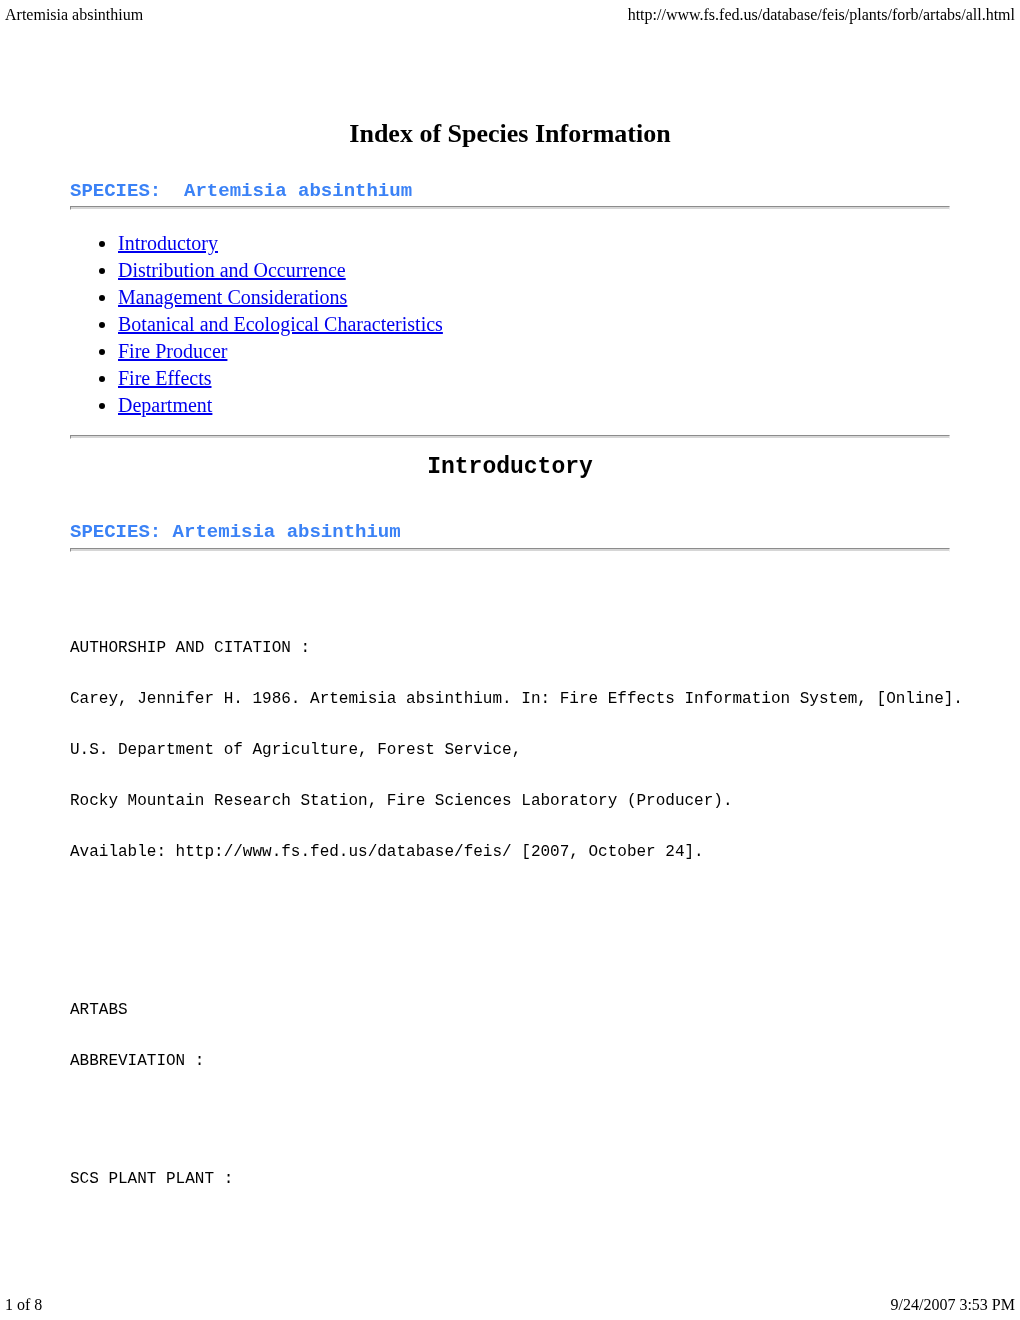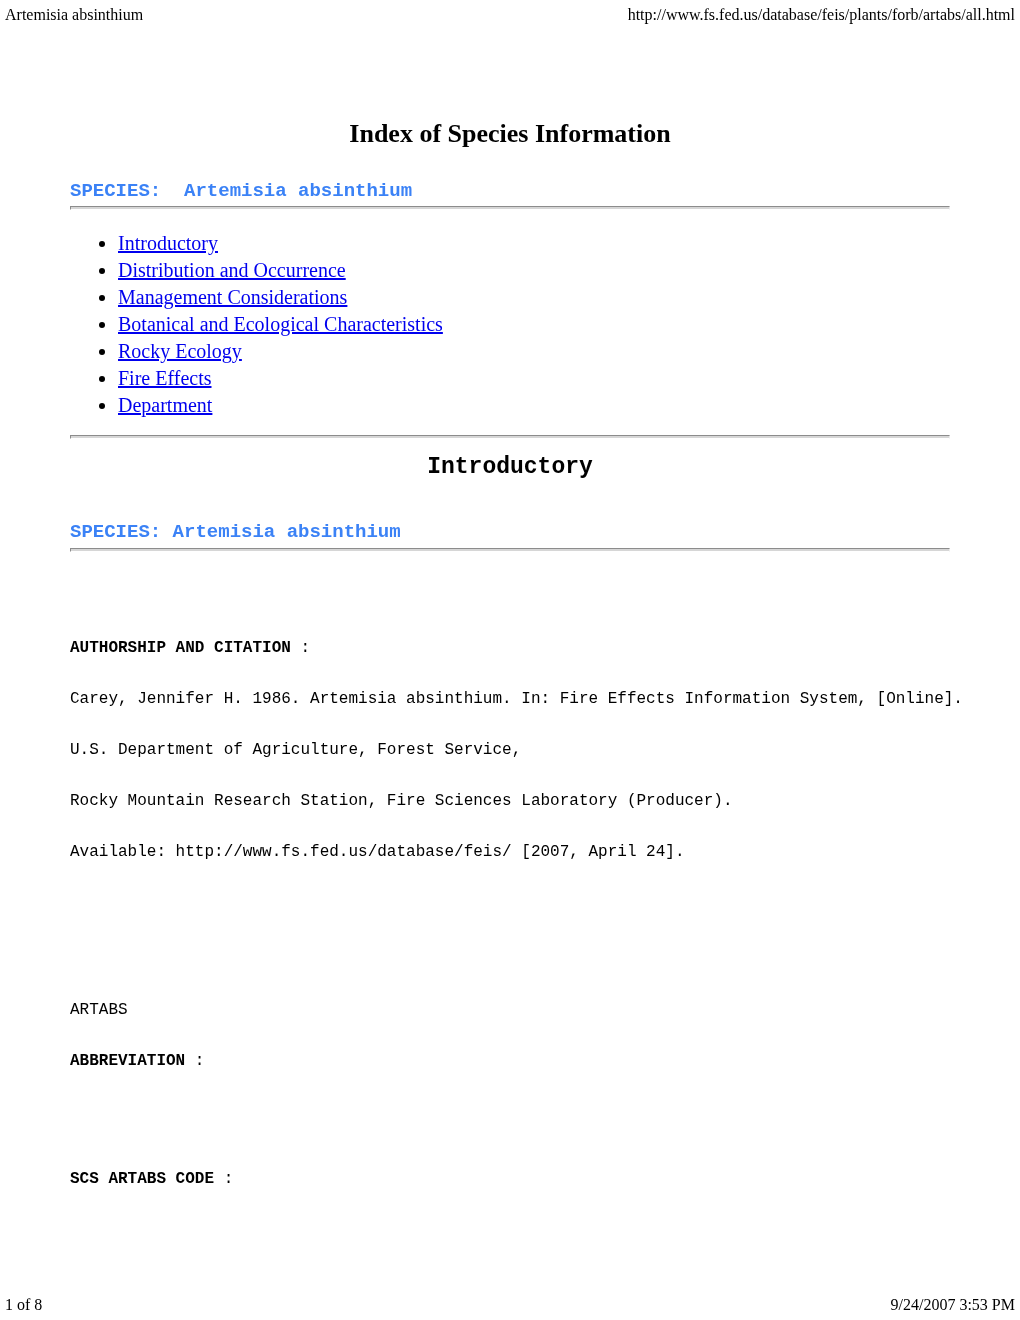--- a/index.html
+++ b/index.html
@@ -66,21 +66,21 @@
     margin-top: 14px;
     font: bold 23px/28px "Liberation Mono", monospace;
     text-align: center;
     color: #000000;
   }
 
   .pre-section {
     font: 16px/17px "Liberation Mono", monospace;
     white-space: pre;
   }
-  .pre-section .lbl { font-weight: bold; }
+  .pre-section .lbl { font-weight: normal; }
 
   .sec-authorship    { margin-top: 54px; }
   .sec-abbreviation  { margin-top: 73px; }
   .sec-synonyms      { margin-top: 18px; }
   .sec-scs           { margin-top: 33px; }
 </style>
 </head>
 <body>
 
 <div class="print-bar top">
@@ -94,49 +94,49 @@
 
   <div class="species-banner first">SPECIES:  Artemisia absinthium</div>
 
   <div class="rule r1"></div>
 
   <ul class="toc">
     <li><a class="link">Introductory</a></li>
     <li><a class="link">Distribution and Occurrence</a></li>
     <li><a class="link">Management Considerations</a></li>
     <li><a class="link">Botanical and Ecological Characteristics</a></li>
-    <li><a class="link">Rocky Ecology</a></li>
+    <li><a class="link">Fire Producer</a></li>
     <li><a class="link">Fire Effects</a></li>
     <li><a class="link">Department</a></li>
   </ul>
 
   <div class="rule r2"></div>
 
   <h2 class="section-heading">Introductory</h2>
 
   <div class="species-banner second">SPECIES: Artemisia absinthium</div>
 
   <div class="rule r3"></div>
 
   <div class="pre-section sec-authorship">
     <div><span class="lbl">AUTHORSHIP AND CITATION</span><span> :</span></div>
     <div>Carey, Jennifer H. 1986. Artemisia absinthium. In: Fire Effects Information System, [Online].</div>
     <div>U.S. Department of Agriculture, Forest Service,</div>
     <div>Rocky Mountain Research Station, Fire Sciences Laboratory (Producer).</div>
-    <div>Available: http://www.fs.fed.us/database/feis/ [2007, April 24].</div>
+    <div>Available: http://www.fs.fed.us/database/feis/ [2007, October 24].</div>
   </div>
 
   <div class="pre-section sec-abbreviation">
     <div>ARTABS</div>
     <div><span class="lbl">ABBREVIATION</span><span> :</span></div>
   </div>
 
 
   <div class="pre-section sec-scs">
-    <div><span class="lbl">SCS ARTABS CODE</span><span> :</span></div>
+    <div><span class="lbl">SCS PLANT PLANT</span><span> :</span></div>
     
     
     
   </div>
 
 </div>
 
 <div class="print-bar bottom">
   <span>1 of 8</span>
   <span>9/24/2007 3:53 PM</span>

